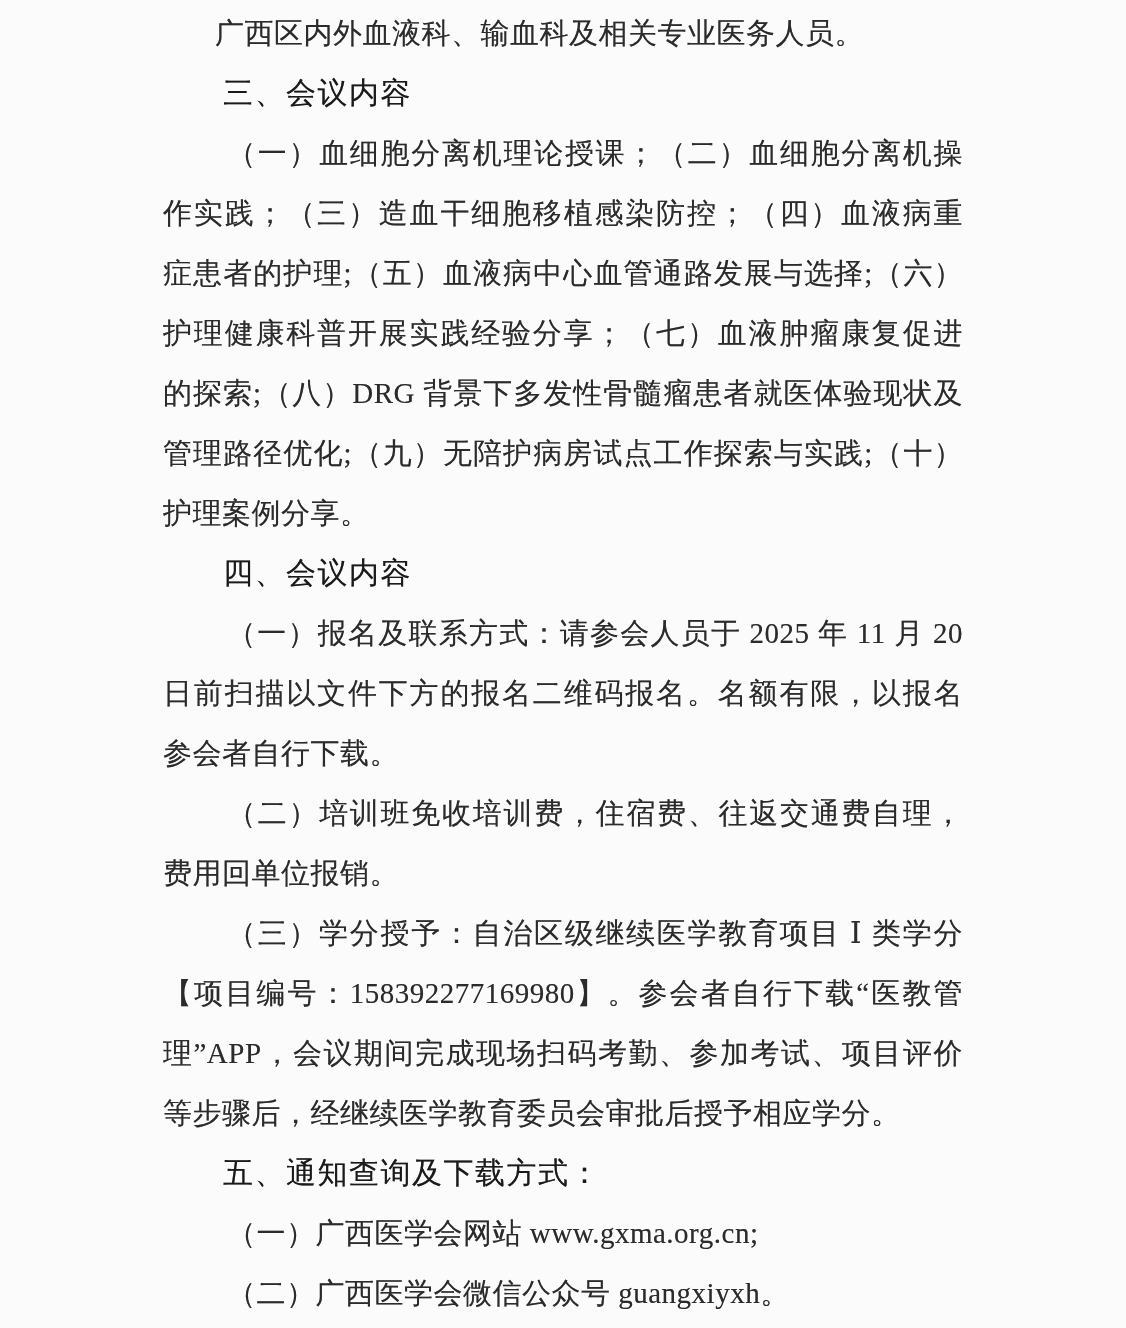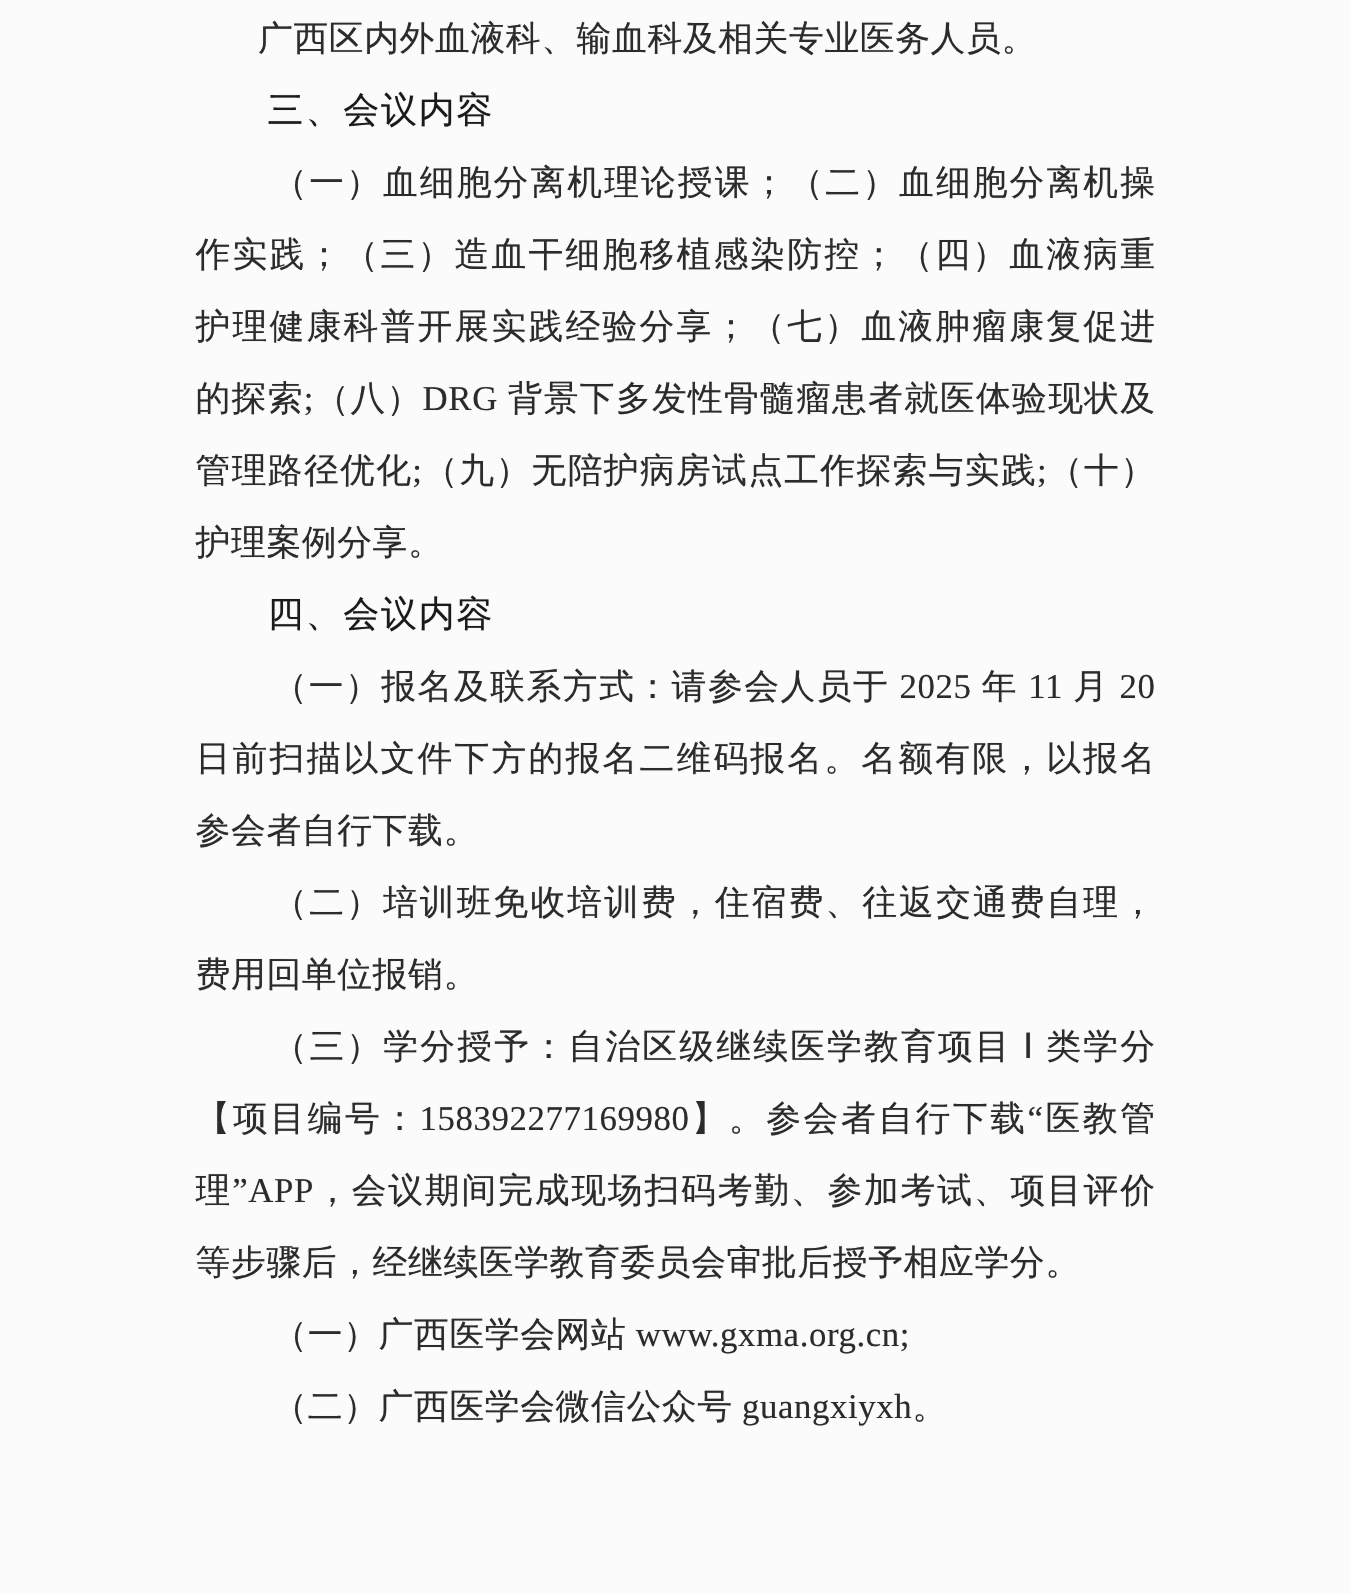--- a/index.html
+++ b/index.html
@@ -30,21 +30,20 @@
     font-size: 29px;
     color: #2b2b2b;
     letter-spacing: 0.5px;
     text-shadow: 0 0 0.6px rgba(40,40,40,0.45);
     white-space: pre-wrap;
   }
   .justify {
     text-align: justify;
     text-align-last: justify;
     text-justify: inter-ideograph;
-    font-family: Liberation Serif, serif;
   }
   .left {
     text-align: left;
   }
   .indent {
     text-indent: 64px;
   }
   .indent-sm {
     text-indent: 52px;
   }
@@ -60,30 +59,32 @@
 </style>
 </head>
 <body>
 
 <div class="page">
   <div class="doc">
     <div class="line left indent-sm">广西区内外血液科、输血科及相关专业医务人员。</div>
     <div class="line heading">三、会议内容</div>
     <div class="line justify indent">（一）血细胞分离机理论授课；（二）血细胞分离机操</div>
     <div class="line justify">作实践；（三）造血干细胞移植感染防控；（四）血液病重</div>
+    <div class="line justify">症患者的护理;（五）血液病中心血管通路发展与选择;（六）</div>
     <div class="line justify">护理健康科普开展实践经验分享；（七）血液肿瘤康复促进</div>
     <div class="line justify">的探索;（八）DRG 背景下多发性骨髓瘤患者就医体验现状及</div>
     <div class="line justify">管理路径优化;（九）无陪护病房试点工作探索与实践;（十）</div>
     <div class="line left">护理案例分享。</div>
     <div class="line heading">四、会议内容</div>
     <div class="line justify indent">（一）报名及联系方式：请参会人员于 2025 年 11 月 20</div>
     <div class="line justify">日前扫描以文件下方的报名二维码报名。名额有限，以报名</div>
     <div class="line left">参会者自行下载。</div>
     <div class="line justify indent">（二）培训班免收培训费，住宿费、往返交通费自理，</div>
     <div class="line left">费用回单位报销。</div>
     <div class="line justify indent">（三）学分授予：自治区级继续医学教育项目 Ⅰ 类学分</div>
     <div class="line justify">【项目编号：158392277169980】。参会者自行下载“医教管</div>
     <div class="line justify">理”APP，会议期间完成现场扫码考勤、参加考试、项目评价</div>
     <div class="line left">等步骤后，经继续医学教育委员会审批后授予相应学分。</div>
+    <div class="line heading">五、通知查询及下载方式：</div>
     <div class="line left indent">（一）广西医学会网站 www.gxma.org.cn;</div>
     <div class="line left indent">（二）广西医学会微信公众号 guangxiyxh。</div>
   </div>
 </div>
 
 </body></html>

